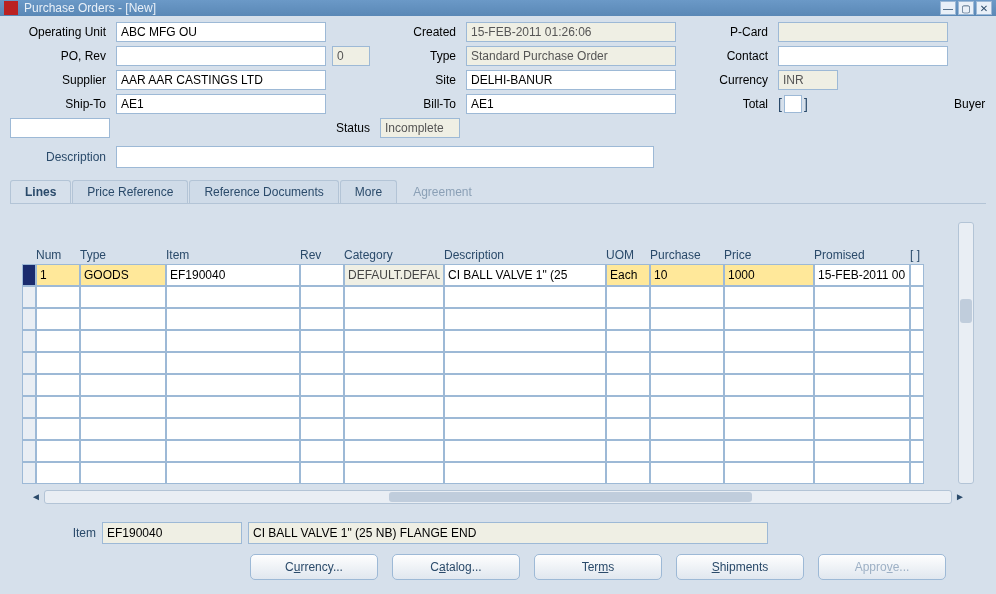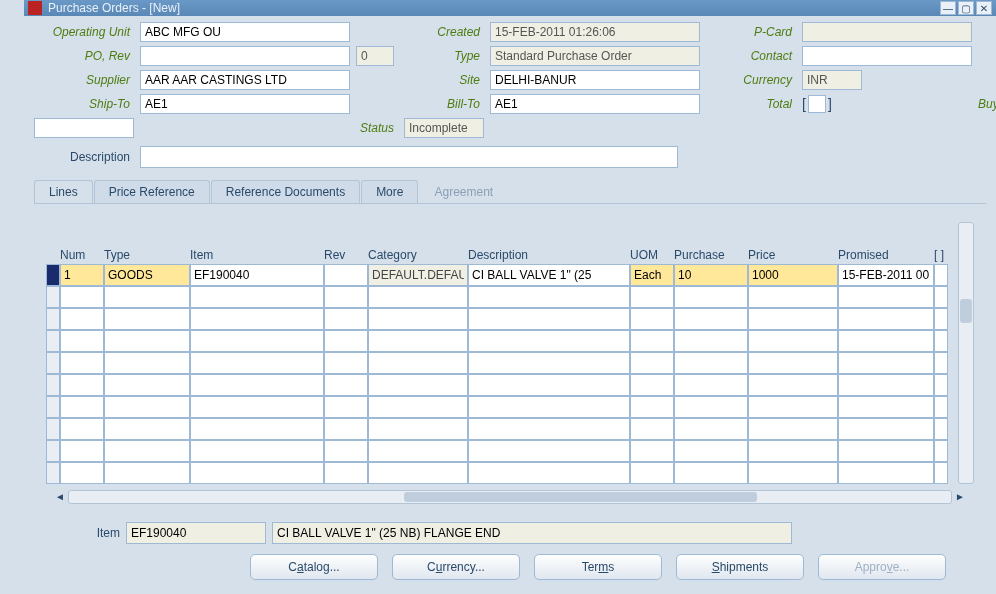--- a/index.html
+++ b/index.html
@@ -1,38 +1,38 @@
 <!DOCTYPE html>
 <html><head>
 <meta charset="utf-8">
 <style>
 * { box-sizing: border-box; margin: 0; padding: 0; font-family: Tahoma, Arial, sans-serif; font-size: 12px; }
 body { background: #d6e0eb; width: 996px; height: 594px; overflow: hidden; }
-.window { width: 996px; height: 594px; display: flex; flex-direction: column; padding-left: 24px; }
+.window { width: 996px; height: 594px; display: flex; flex-direction: column; }
 .titlebar { background: linear-gradient(#6b99c7, #5a88b6); height: 22px; color: #fff; display: flex; align-items: center; padding: 0 4px; }
 .titlebar .icon { width: 14px; height: 14px; background: #b22; display: inline-block; margin-right: 6px; }
 .titlebar .title { flex: 1; font-size: 12px; color: #e9f0f8; }
 .titlebar .winbtns { display: flex; gap: 2px; }
 .titlebar .winbtns span { width: 16px; height: 14px; background: #e9f0f8; border: 1px solid #9db9d6; color: #2a4a6a; display: flex; align-items: center; justify-content: center; font-size: 10px; cursor: pointer; }
 .body { flex: 1; background: #d6e0eb; padding: 6px 10px; display: flex; flex-direction: column; }
 
 .hdr { display: grid; grid-template-columns: 100px 210px 42px 80px 210px 90px 170px 30px; gap: 4px 6px; align-items: center; margin-bottom: 8px; }
-.hdr label { text-align: right; color: #4d7c0f; padding-right: 4px; font-style: italic; }
+.hdr label { text-align: right; color: #000000; padding-right: 4px; }
 .hdr input { height: 20px; border: 1px solid #9db9d6; background: #fff; padding: 1px 4px; width: 100%; }
 .hdr input.ro { background: #efefe4; color: #555; }
 .hdr .sp { }
 .desc-row { display: grid; grid-template-columns: 100px 538px; gap: 4px 6px; align-items: center; margin-bottom: 12px; }
 .desc-row label { text-align: right; color: #2a4a6a; padding-right: 4px; }
 .desc-row input { height: 22px; border: 1px solid #9db9d6; background: #fff; padding: 1px 4px; }
 .total-br { text-align: right; color: #2a4a6a; }
 .brk { font-size: 14px; color: #2a4a6a; }
 
 .tabs { display: flex; border-bottom: 1px solid #b3c4d6; }
 .tabs .tab { padding: 4px 14px; background: #cfdbe8; border: 1px solid #b3c4d6; border-bottom: none; color: #2a4a6a; border-radius: 3px 3px 0 0; cursor: pointer; margin-right: 1px; }
-.tabs .tab.active { background: #d6e0eb; font-weight: normal; }
+.tabs .tab.active { background: #d6e0eb; font-weight: bold; }
 .tabs .tab.muted { color: #8ba0b6; background: #d6e0eb; border-color: transparent; cursor: default; }
 
 .tabpane { flex: 1; background: #d6e0eb; padding: 18px 12px 8px 12px; display: flex; flex-direction: column; }
 .grid-wrap { position: relative; display: flex; }
 .grid { flex: 1; margin-top: 26px; }
 .grid-head { display: grid; grid-template-columns: 14px 44px 86px 134px 44px 100px 162px 44px 74px 90px 96px 14px; }
 .grid-head div { color: #2a4a6a; font-size: 12px; padding-bottom: 2px; white-space: nowrap; overflow: hidden; }
 .grid-row { display: grid; grid-template-columns: 14px 44px 86px 134px 44px 100px 162px 44px 74px 90px 96px 14px; height: 22px; }
 .grid-row .rowsel { border: 1px solid #9db9d6; background: #e9eef4; cursor: pointer; }
 .grid-row .rowsel.sel { background: #1a2b6d; }
@@ -308,21 +308,21 @@
         </div>
       </div>
 
       <div class="summary">
         <label>Item</label>
         <input class="ro" value="EF190040" style="">
         <input class="ro" value="CI BALL VALVE 1&quot; (25 NB) FLANGE END" style="">
       </div>
 
       <div class="btnrow">
+        <button><span>C<span class="u">u</span>rrency...</span></button>
         <button><span>C<span class="u">a</span>talog...</span></button>
-        <button><span>C<span class="u">u</span>rrency...</span></button>
         <button><span>Ter<span class="u">m</span>s</span></button>
         <button><span><span class="u">S</span>hipments</span></button>
         <button class="dis"><span>Appro<span class="u">v</span>e...</span></button>
       </div>
     </div>
   </div>
 </div>
 
 </body></html>

